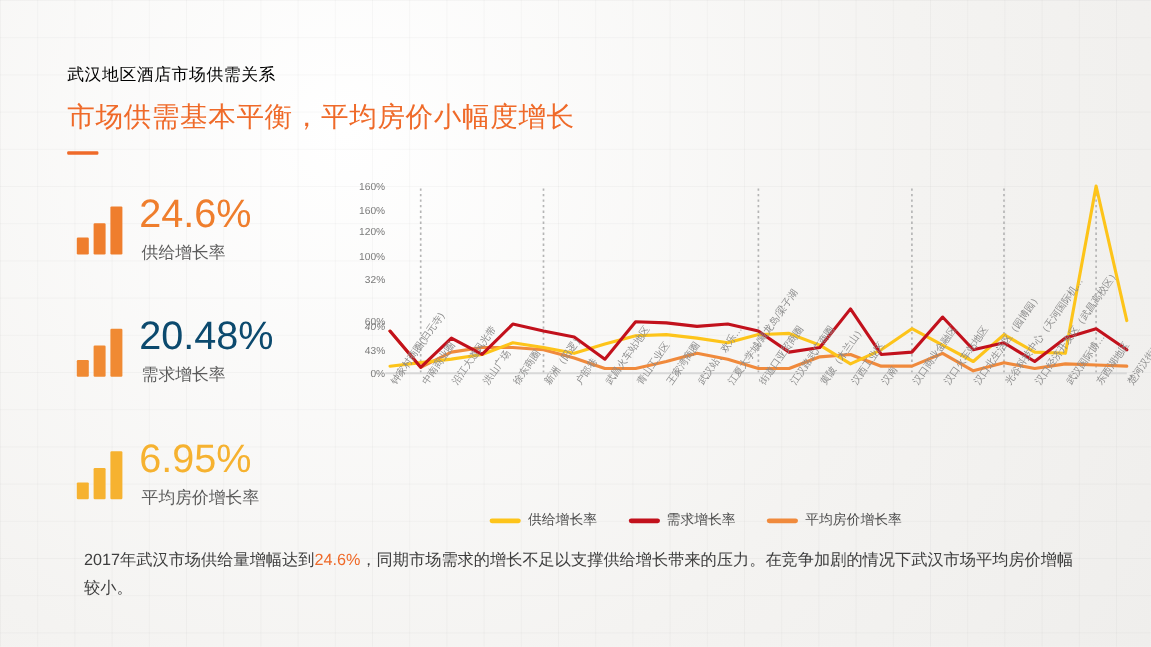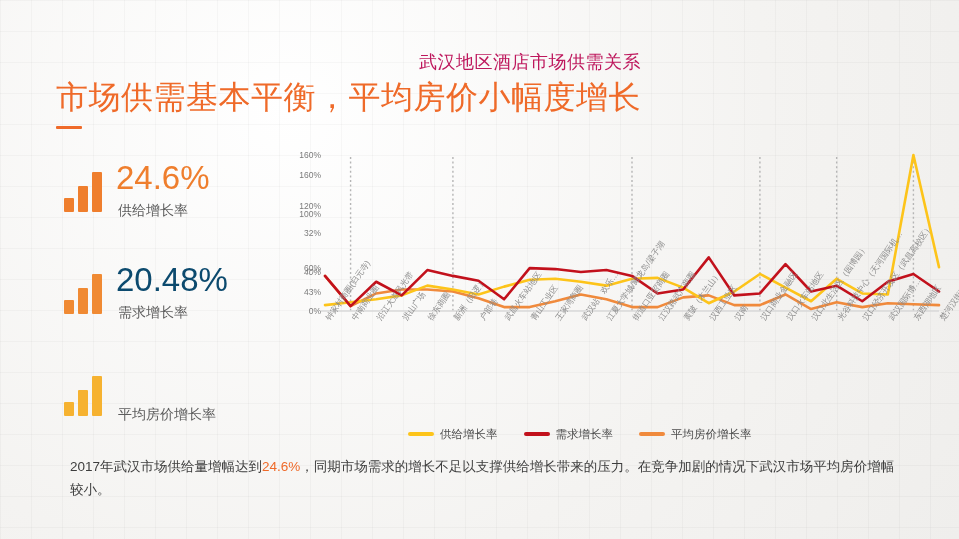--- a/index.html
+++ b/index.html
@@ -14,26 +14,25 @@
     background-image:
       linear-gradient(to right, rgba(0,0,0,0.028) 1px, transparent 1px),
       linear-gradient(to bottom, rgba(0,0,0,0.028) 1px, transparent 1px),
       radial-gradient(circle at 30% 20%, #ffffff 0%, #f4f3f1 60%, #efeeec 100%);
     background-size: 31px 31px, 31px 31px, 100% 100%;
   }
 
   
   #header { position: absolute; left: 56px; top: 52px; }
   #kicker {
-    font-size: 18px; color: #be185d; letter-spacing: .5px;
+    font-size: 14px; color: #000000; letter-spacing: .5px;
     line-height: 20px;
-    text-align: right;
   }
   #headline {
-    font-size: 32px; color: #ef6a29; font-weight: 400;
+    font-size: 23px; color: #ef6a29; font-weight: 400;
     letter-spacing: .5px; line-height: 42px; margin-top: 4px;
   }
   #rule {
     width: 26px; height: 3px; background: #ef6a29; margin-top: 8px;
     border-radius: 1px;
   }
 
   
   #stats { position: absolute; left: 60px; top: 160px; width: 215px; }
   .stat { position: relative; height: 78px; margin-bottom: 24px; }
@@ -111,20 +110,21 @@
     </span>
     <span class="stat-value" style="color: #0c4a6e;">20.48%</span>
     <span class="stat-label">需求增长率</span>
   </div>
   <div class="stat">
     <span class="stat-icon">
       <i style="background: rgb(246, 178, 48);"></i>
         <i style="background: rgb(246, 178, 48);"></i>
         <i style="background: rgb(246, 178, 48);"></i>
     </span>
+    <span class="stat-value" style="color: rgb(246, 178, 48);">6.95%</span>
     <span class="stat-label">平均房价增长率</span>
   </div>
 </div>
 
 <div id="chart">
   <svg id="chart-svg" width="668" height="310">
       <line x1="69.58333333333333" x2="69.58333333333333" y1="14" y2="168" stroke="#b5b5b5" stroke-width="1.4" stroke-dasharray="2,2.6"></line>
       <line x1="171.91666666666669" x2="171.91666666666669" y1="14" y2="168" stroke="#b5b5b5" stroke-width="1.4" stroke-dasharray="2,2.6"></line>
       <line x1="351" x2="351" y1="14" y2="168" stroke="#b5b5b5" stroke-width="1.4" stroke-dasharray="2,2.6"></line>
       <line x1="478.9166666666667" x2="478.9166666666667" y1="14" y2="168" stroke="#b5b5b5" stroke-width="1.4" stroke-dasharray="2,2.6"></line>
@@ -135,21 +135,21 @@
       <polyline points="44.00,162.15 69.58,159.22 95.17,156.30 120.75,152.40 146.33,142.65 171.92,146.55 197.50,151.43 223.08,143.63 248.67,136.80 274.25,135.82 299.83,138.75 325.42,142.65 351.00,135.82 376.58,134.85 402.17,144.60 427.75,160.20 453.33,148.50 478.92,130.95 504.50,144.60 530.08,158.25 555.67,135.82 581.25,150.45 606.83,151.43 632.42,12.00 658.00,124.13" fill="none" stroke="#fdc41a" stroke-width="2.6" stroke-linejoin="round" stroke-linecap="round"></polyline>
       <polyline points="44.00,132.90 69.58,163.13 95.17,138.75 120.75,152.40 146.33,127.05 171.92,132.90 197.50,137.78 223.08,156.30 248.67,125.10 274.25,126.08 299.83,129.00 325.42,127.05 351.00,132.90 376.58,150.45 402.17,146.55 427.75,114.38 453.33,152.40 478.92,150.45 504.50,121.20 530.08,148.50 555.67,142.65 581.25,158.25 606.83,138.75 632.42,130.95 658.00,148.50" fill="none" stroke="#c2111c" stroke-width="2.6" stroke-linejoin="round" stroke-linecap="round"></polyline>
     </svg>
   <div id="yticks">
       <div class="ytick" style="left: 0px; top: 163px;">0%</div>
       <div class="ytick" style="left: 0px; top: 143.5px;">43%</div>
       <div class="ytick" style="left: 0px; top: 124px; font-style: italic;">40%</div>
       <div class="ytick" style="left: 0px; top: 120px;">60%</div>
       <div class="ytick" style="left: 0px; top: 85px;">32%</div>
       <div class="ytick" style="left: 0px; top: 65.5px;">100%</div>
-      <div class="ytick" style="left: 0px; top: 58px;">120%</div>
+      <div class="ytick" style="left: 0px; top: 45px;">120%</div>
       <div class="ytick" style="left: 0px; top: 26.5px;">160%</div>
       <div class="ytick" style="left: 0px; top: 7px;">160%</div>
     </div>
   <div id="xlabels">
       <div class="xlabel" style="left: 43px; top: 174px;">钟家村商圈(归元寺)</div>
       <div class="xlabel" style="left: 68.5833px; top: 174px;">中南商业圈</div>
       <div class="xlabel" style="left: 94.1667px; top: 174px;">沿江大道风光带</div>
       <div class="xlabel" style="left: 119.75px; top: 174px;">洪山广场</div>
       <div class="xlabel" style="left: 145.333px; top: 174px;">徐东商圈</div>
       <div class="xlabel" style="left: 170.917px; top: 174px;">新洲（阳逻）</div>

